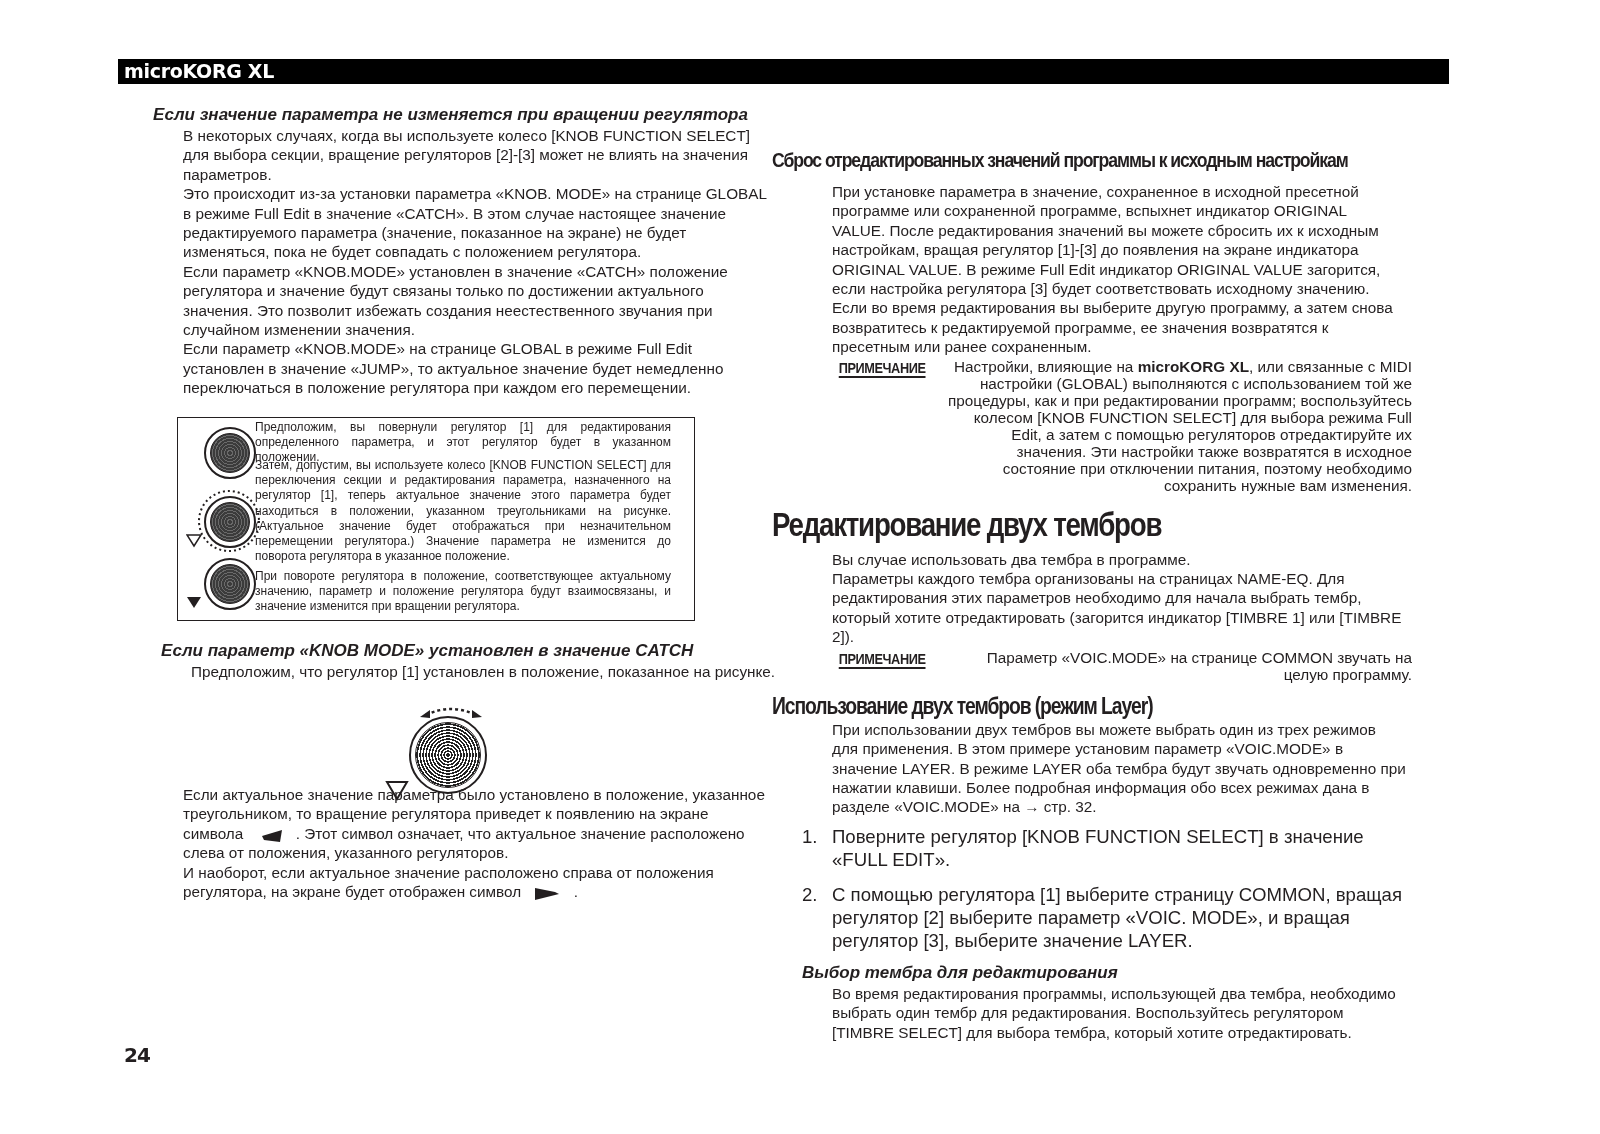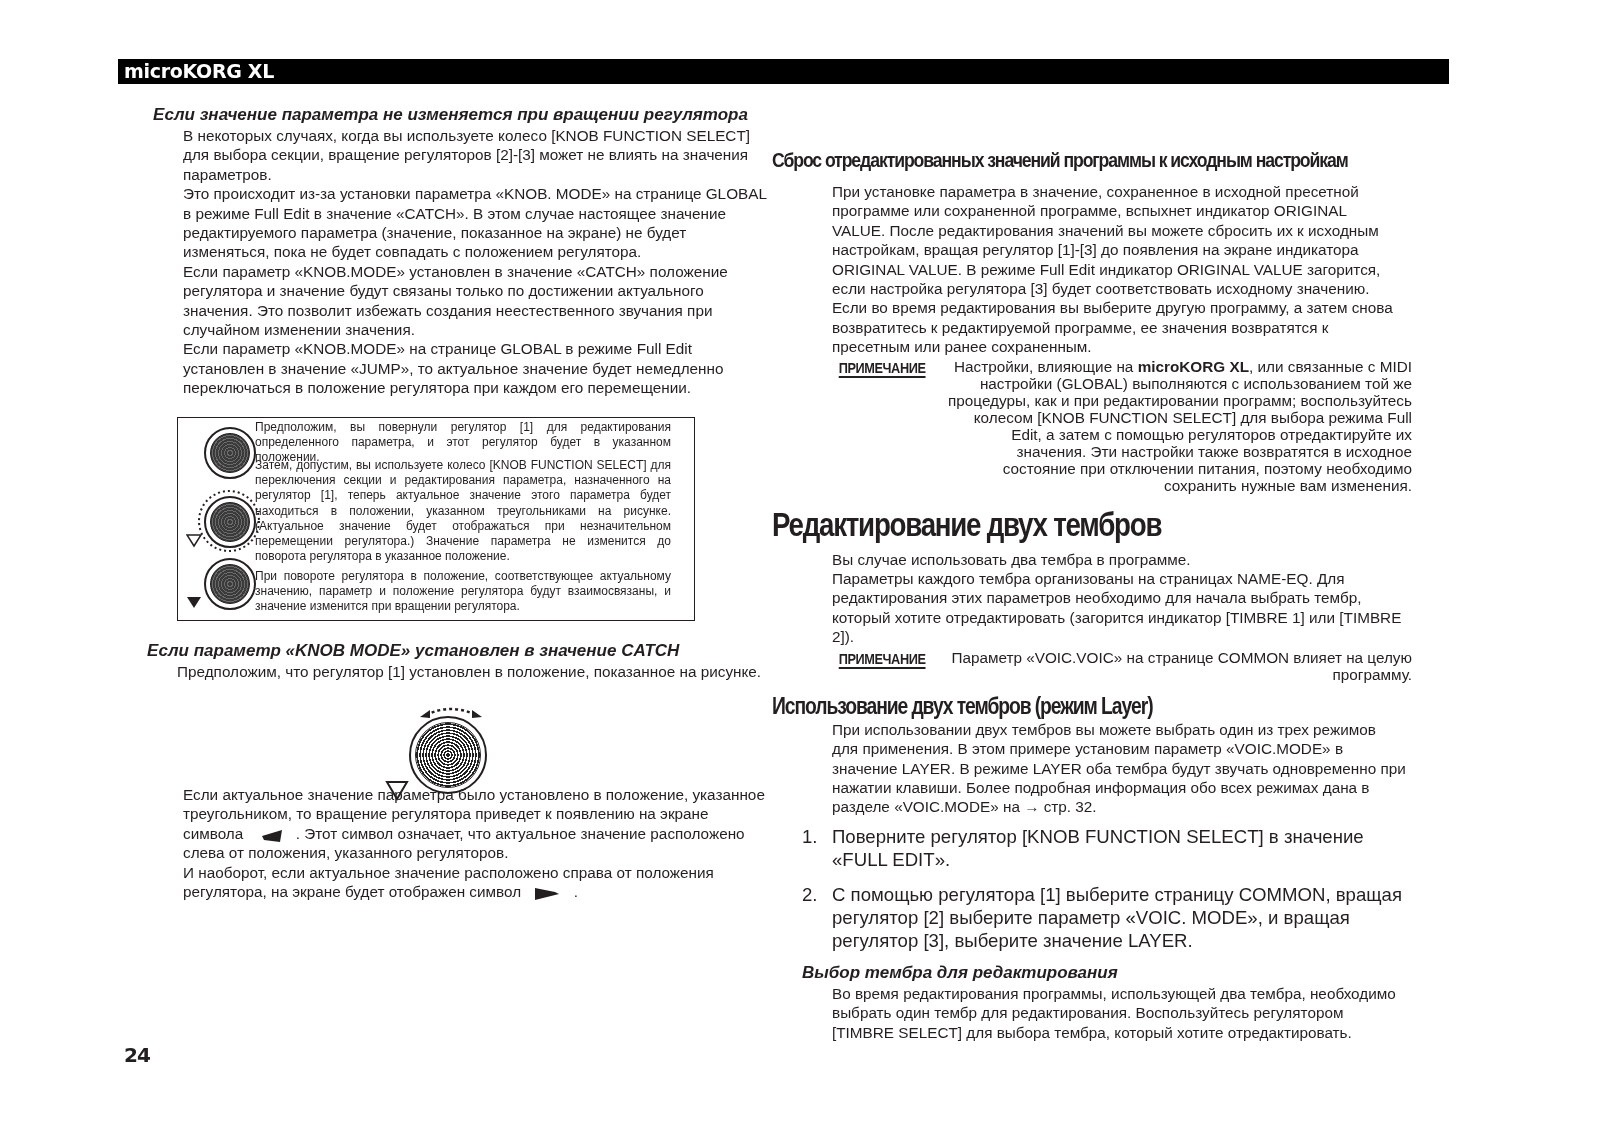--- a/index.html
+++ b/index.html
@@ -84,21 +84,21 @@
   </div>
   <svg style="position:absolute; left:8px; top:178px;" width="16" height="14">
     <polygon points="1,1 15,1 8,12" fill="#231f20"></polygon>
   </svg>
 
   <div class="fig-text" style="top:2px;">Предположим, вы повернули регулятор [1] для редактирования определенного параметра, и этот регулятор будет в указанном положении.</div>
   <div class="fig-text" style="top:40px;">Затем, допустим, вы используете колесо [KNOB FUNCTION SELECT] для переключения секции и редактирования параметра, назначенного на регулятор [1], теперь актуальное значение этого параметра будет находиться в положении, указанном треугольниками на рисунке. (Актуальное значение будет отображаться при незначительном перемещении регулятора.) Значение параметра не изменится до поворота регулятора в указанное положение.</div>
   <div class="fig-text" style="top:151px;">При повороте регулятора в положение, соответствующее актуальному значению, параметр и положение регулятора будут взаимосвязаны, и значение изменится при вращении регулятора.</div>
 </div>
 
-<div style="position:absolute; left:147px; top:640px; width:620px;">
+<div style="position:absolute; left:161px; top:640px; width:620px;">
   <h3 class="subhead-italic">Если параметр «KNOB MODE» установлен в значение CATCH</h3>
   <div class="indent">
     <p class="body-text">Предположим, что регулятор [1] установлен в положение, показанное на рисунке.</p>
   </div>
 </div>
 
 <svg style="position:absolute; left:418px; top:703px;" width="66" height="18">
   <path d="M8 12 Q33 0 58 12" fill="none" stroke="#231f20" stroke-width="2.5" stroke-dasharray="3 3"></path>
   <polygon points="2,14 12,7 12,15" fill="#231f20"></polygon>
   <polygon points="64,14 54,7 54,15" fill="#231f20"></polygon>
@@ -139,21 +139,21 @@
     </div>
   </div>
 
   <h1 class="big-head" style="margin-top:12px;">Редактирование двух тембров</h1>
   <div class="indent-r" style="margin-top:6px;">
     <p class="body-text">Вы случае использовать два тембра в программе.</p>
     <p class="body-text" style="padding-right:10px;">Параметры каждого тембра организованы на страницах NAME-EQ. Для редактирования этих параметров необходимо для начала выбрать тембр, который хотите отредактировать (загорится индикатор [TIMBRE 1] или [TIMBRE 2]).</p>
   </div>
   <div class="note-row" style="margin-top:2px;">
     <div class="note-label">ПРИМЕЧАНИЕ</div>
-    <div class="note-text">Параметр «VOIC.VOIC» на странице COMMON влияет на целую программу.</div>
+    <div class="note-text">Параметр «VOIC.MODE» на странице COMMON звучать на целую программу.</div>
   </div>
 
   <h2 class="section-head" style="margin-top:10px; font-size:23px;">Использование двух тембров (режим Layer)</h2>
   <div class="indent-r">
     <p class="body-text" style="padding-right:6px;">При использовании двух тембров вы можете выбрать один из трех режимов для применения.  В этом примере установим параметр «VOIC.MODE» в значение LAYER. В режиме LAYER оба тембра будут звучать одновременно при нажатии клавиши. Более подробная информация обо всех режимах дана в разделе «VOIC.MODE» на → стр. 32.</p>
   </div>
   <div style="margin-top:8px;">
     <div class="list-item">
       <span class="list-num">1.</span>
       <span class="list-text">Поверните регулятор [KNOB FUNCTION SELECT] в значение «FULL EDIT».</span>

